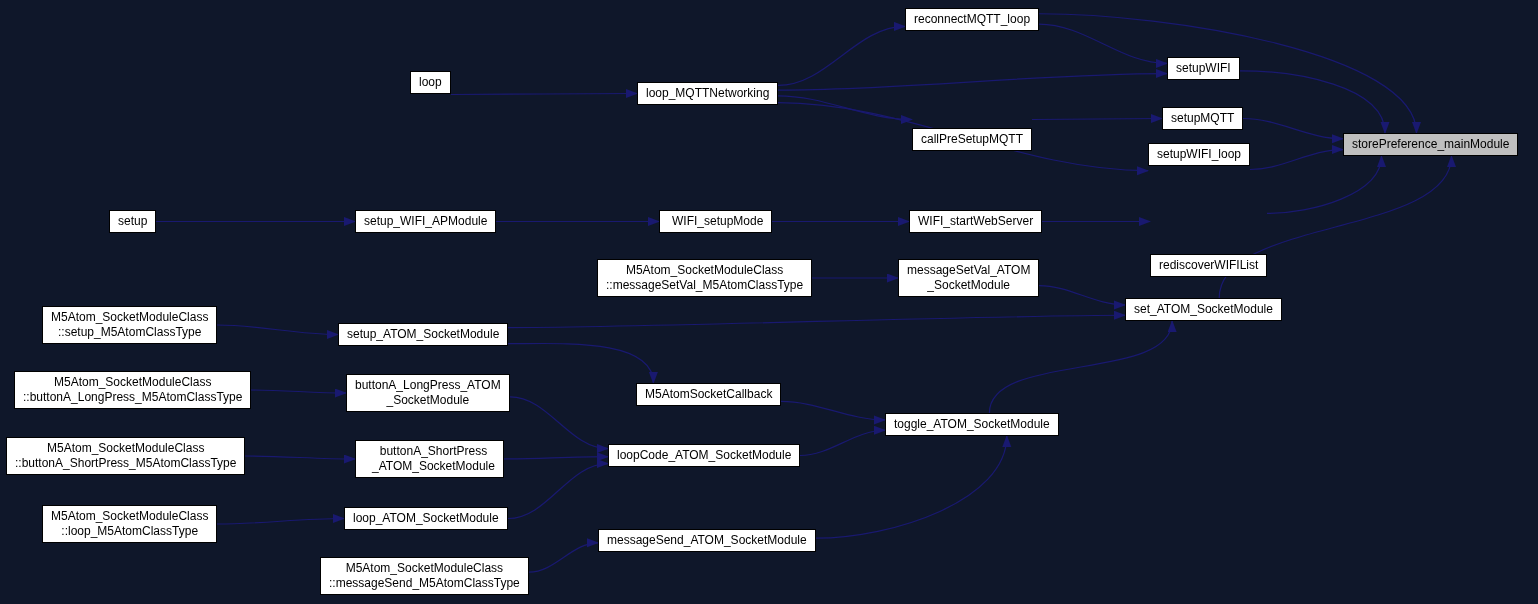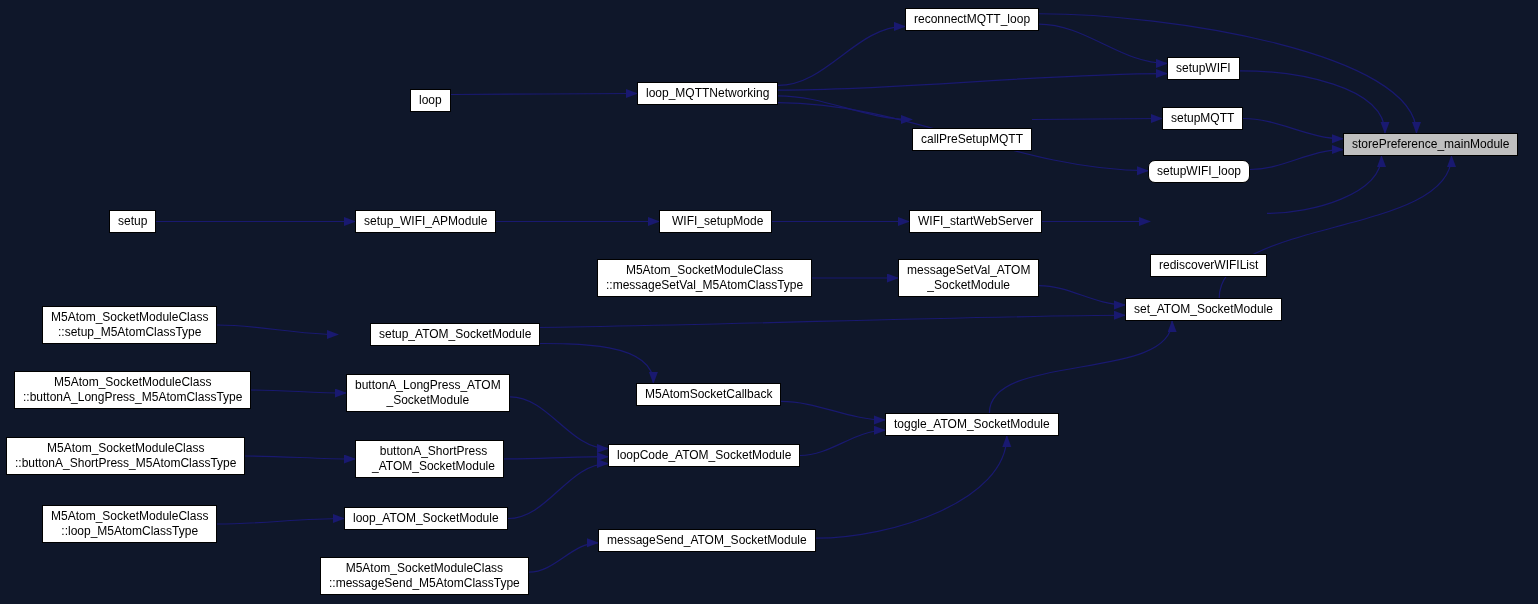--- a/index.html
+++ b/index.html
@@ -69,39 +69,39 @@
       <path d="M496,459 C535.2086279567393,459 568.7913720432607,456.65 608,456.65" fill="none" stroke="#191970" stroke-width="1.2" marker-end="url(#arrow)"></path>
       <path d="M800,455.5 C831.0348820885467,455.5 853.9651179114533,430.25 885,430.25" fill="none" stroke="#191970" stroke-width="1.2" marker-end="url(#arrow)"></path>
       <path d="M217,524 C261.49166354498334,524 299.50833645501666,518.5 344,518.5" fill="none" stroke="#191970" stroke-width="1.2" marker-end="url(#arrow)"></path>
       <path d="M508,518.5 C547.9360621024407,518.5 568.0639378975593,463.55 608,463.55" fill="none" stroke="#191970" stroke-width="1.2" marker-end="url(#arrow)"></path>
       <path d="M529,572.2 C555.2508399865604,572.2 571.7491600134396,542.8 598,542.8" fill="none" stroke="#191970" stroke-width="1.2" marker-end="url(#arrow)"></path>
       <path d="M816,538.2 C891.7565924524064,538.2 1006.8,500.9342221020626 1006.8,436" fill="none" stroke="#191970" stroke-width="1.2" marker-end="url(#arrow)"></path>
     </svg>
   <div class="nodes">
       <div class="node" style="left: 905px; top: 8px;">reconnectMQTT_loop</div>
       <div class="node" style="left: 1167px; top: 57px;">setupWIFI</div>
-      <div class="node" style="left: 410px; top: 89px;">loop</div>
+      <div class="node" style="left: 410px; top: 71px;">loop</div>
       <div class="node" style="left: 637px; top: 82px;">loop_MQTTNetworking</div>
       <div class="node" style="left: 912px; top: 108px; margin-top: 20px;">callPreSetupMQTT</div>
       <div class="node" style="left: 1162px; top: 107px;">setupMQTT</div>
       <div class="node highlight" style="left: 1343px; top: 133px;">storePreference_mainModule</div>
-      <div class="node" style="left: 1148px; top: 160px; border-radius: 7px;">setupWIFI_loop</div>
+      <div class="node" style="left: 1148px; top: 143px;">setupWIFI_loop</div>
       <div class="node" style="left: 109px; top: 210px;">setup</div>
       <div class="node" style="left: 355px; top: 210px;">setup_WIFI_APModule</div>
       <div class="node" style="left: 659px; top: 210px; padding-left: 12px;">WIFI_setupMode</div>
       <div class="node" style="left: 909px; top: 210px;">WIFI_startWebServer</div>
       <div class="node" style="left: 1150px; top: 210px; margin-top: 44px;">rediscoverWIFIList</div>
       <div class="node" style="left: 597px; top: 259px;">M5Atom_SocketModuleClass
 ::messageSetVal_M5AtomClassType</div>
       <div class="node" style="left: 898px; top: 259px;">messageSetVal_ATOM
 _SocketModule</div>
       <div class="node" style="left: 1125px; top: 298px;">set_ATOM_SocketModule</div>
       <div class="node" style="left: 42px; top: 306px;">M5Atom_SocketModuleClass
 ::setup_M5AtomClassType</div>
-      <div class="node" style="left: 338px; top: 323px; margin-left: 32px;">setup_ATOM_SocketModule</div>
+      <div class="node" style="left: 338px; top: 323px;">setup_ATOM_SocketModule</div>
       <div class="node" style="left: 14px; top: 371px;">M5Atom_SocketModuleClass
 ::buttonA_LongPress_M5AtomClassType</div>
       <div class="node" style="left: 346px; top: 374px;">buttonA_LongPress_ATOM
 _SocketModule</div>
       <div class="node" style="left: 636px; top: 383px;">M5AtomSocketCallback</div>
       <div class="node" style="left: 885px; top: 413px;">toggle_ATOM_SocketModule</div>
       <div class="node" style="left: 6px; top: 437px;">M5Atom_SocketModuleClass
 ::buttonA_ShortPress_M5AtomClassType</div>
       <div class="node" style="left: 355px; top: 440px; padding-left: 16px;">buttonA_ShortPress
 _ATOM_SocketModule</div>

